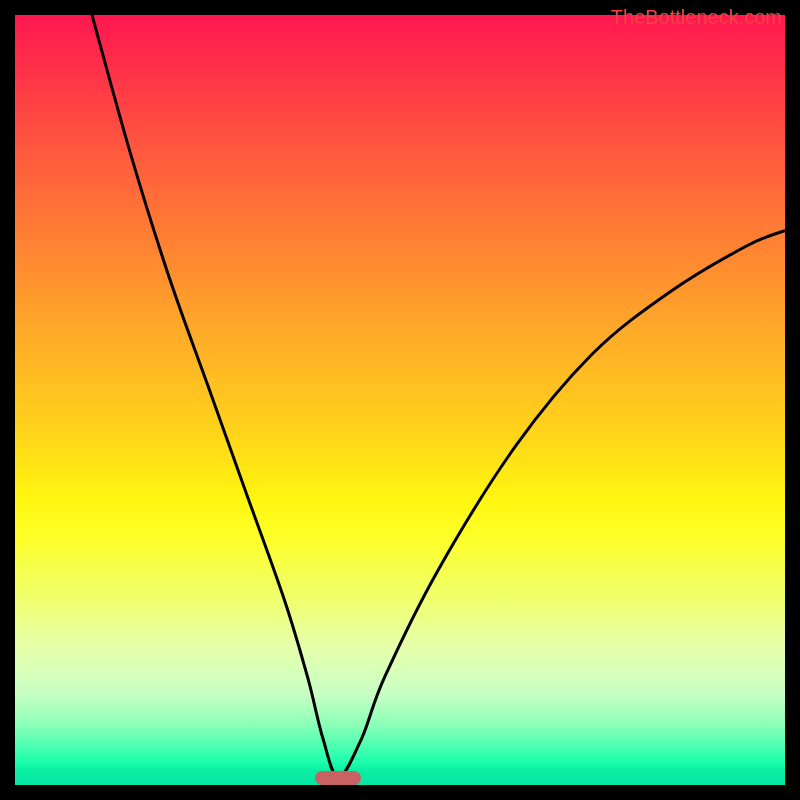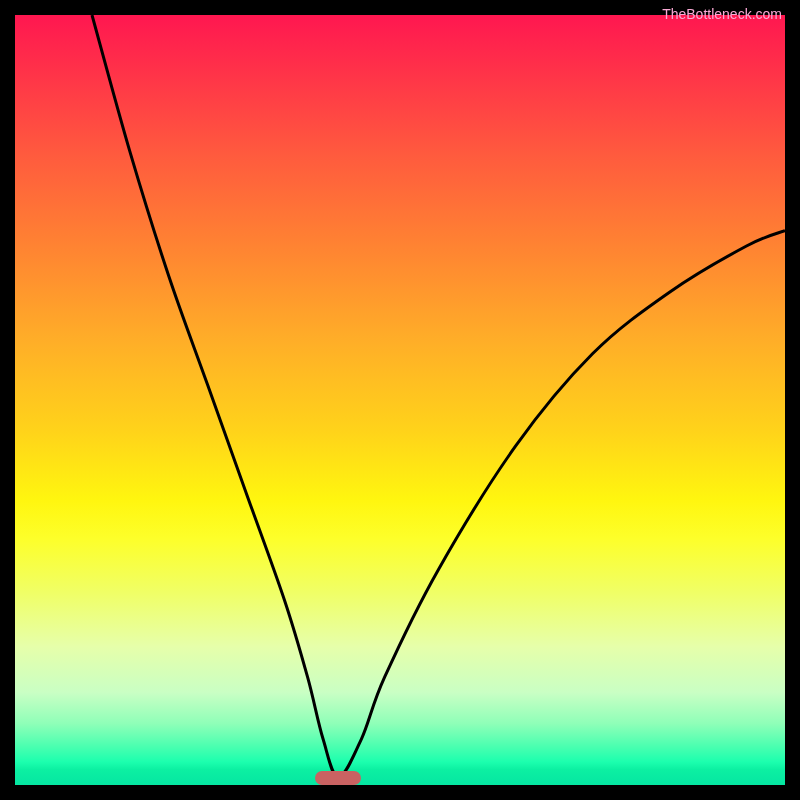--- a/index.html
+++ b/index.html
@@ -8,22 +8,22 @@
     width: 800px;
     height: 800px;
     background: #000;
     position: relative;
     font-family: Arial, sans-serif;
   }
   .watermark {
     position: absolute;
     top: 6px;
     right: 18px;
-    color: #f9a8d4;
-    font-size: 14px;
+    color: #ef4444;
+    font-size: 20px;
     z-index: 10;
   }
   .plot-area {
     position: absolute;
     left: 15px;
     top: 15px;
     width: 770px;
     height: 770px;
     background: linear-gradient(to bottom,
       #ff1750 0%,

